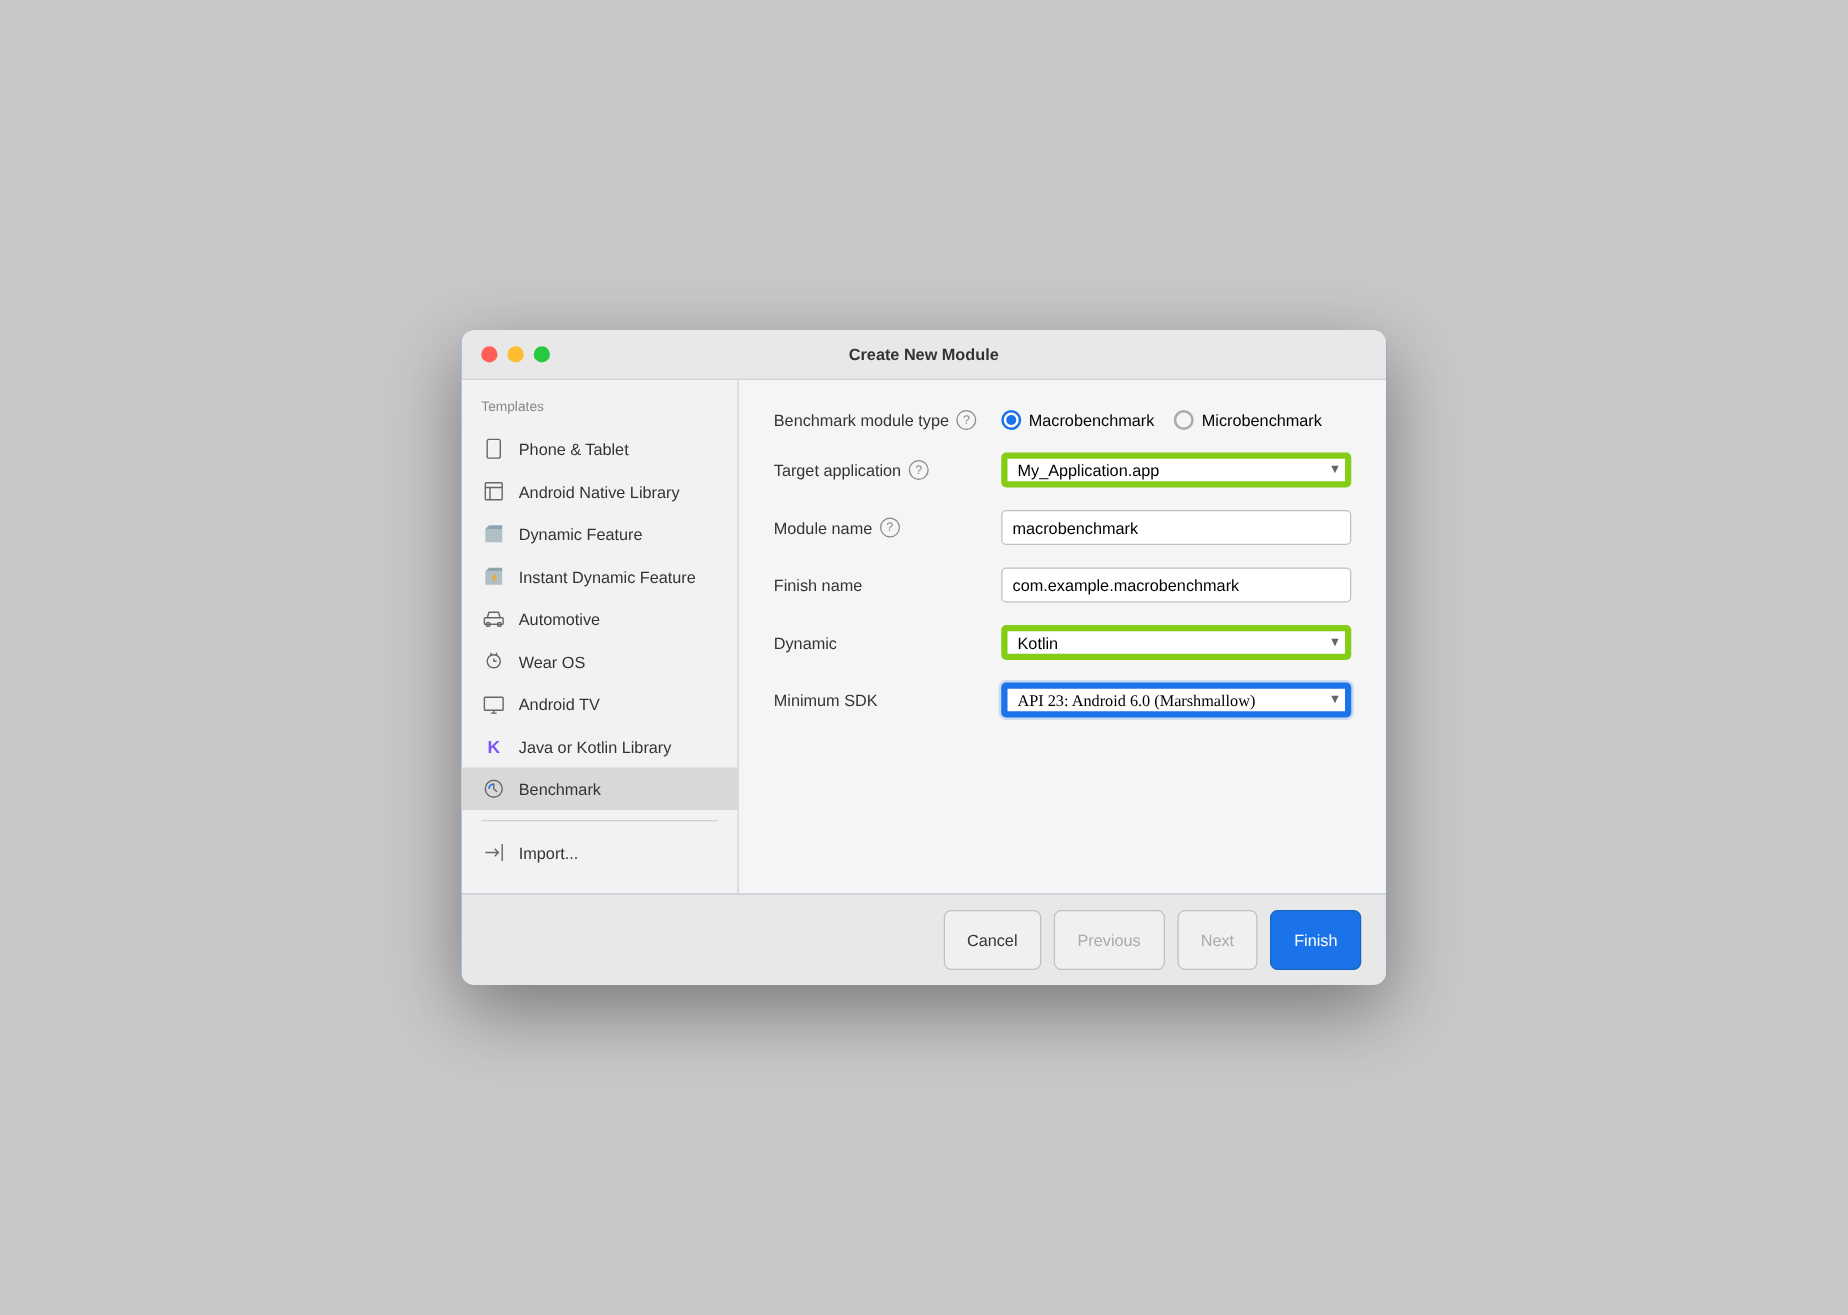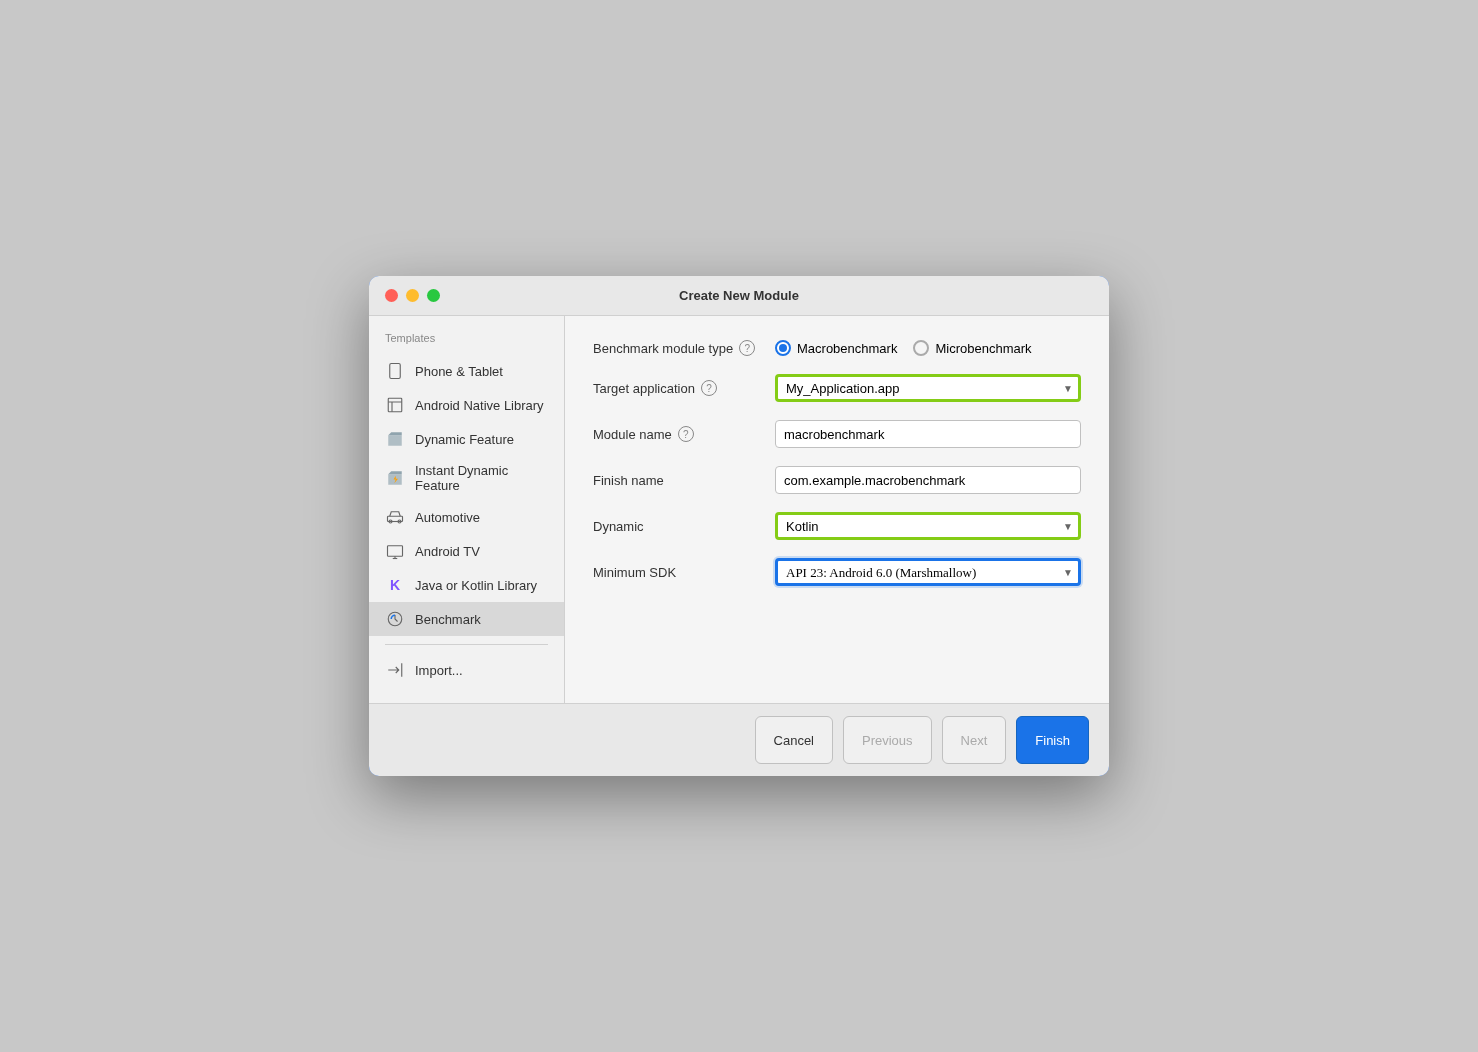--- a/index.html
+++ b/index.html
@@ -49,21 +49,21 @@
     .dialog-title {
       font-size: 13px;
       font-weight: 600;
       color: #333;
     }
     .dialog-body {
       display: flex;
       flex: 1;
     }
     .sidebar {
-      width: 196px;
+      width: 222px;
       background: #f2f2f2;
       border-right: 1px solid #d0d0d0;
       padding: 16px 0;
       display: flex;
       flex-direction: column;
     }
     .sidebar-label {
       font-size: 11px;
       color: #888;
       font-weight: 500;
@@ -171,21 +171,21 @@
       background: white;
       outline: none;
     }
     .select-wrapper {
       flex: 1;
       position: relative;
     }
     .select-wrapper select {
       width: 100%;
       height: 28px;
-      border: 3px solid #84cc16;
+      border: 5px solid #84cc16;
       border-radius: 4px;
       padding: 0 28px 0 8px;
       font-size: 13px;
       background: white;
       appearance: none;
       -webkit-appearance: none;
       cursor: pointer;
       outline: none;
     }
     .select-wrapper select.highlighted {
@@ -301,20 +301,32 @@
             <path d="M5 11l2-6h10l2 6"></path>
             <rect x="2" y="11" width="20" height="7" rx="1"></rect>
             <circle cx="6" cy="18" r="2"></circle>
             <circle cx="18" cy="18" r="2"></circle>
             <line x1="8" y1="18" x2="16" y2="18"></line>
           </svg>
         </span>
         <span>Automotive</span>
       </div>
 
+      <div class="sidebar-item">
+        <span class="sidebar-icon">
+          <svg width="18" height="18" viewBox="0 0 24 24" fill="none" stroke="#666" stroke-width="1.5">
+            <circle cx="12" cy="12" r="7"></circle>
+            <line x1="9" y1="3" x2="9" y2="6"></line>
+            <line x1="15" y1="3" x2="15" y2="6"></line>
+            <line x1="12" y1="12" x2="12" y2="9"></line>
+            <line x1="12" y1="12" x2="15" y2="12"></line>
+          </svg>
+        </span>
+        <span>Wear OS</span>
+      </div>
 
       <div class="sidebar-item">
         <span class="sidebar-icon">
           <svg width="18" height="18" viewBox="0 0 24 24" fill="none" stroke="#666" stroke-width="1.5">
             <rect x="2" y="5" width="20" height="14" rx="1"></rect>
             <line x1="12" y1="19" x2="12" y2="22"></line>
             <line x1="9" y1="22" x2="15" y2="22"></line>
           </svg>
         </span>
         <span>Android TV</span>

